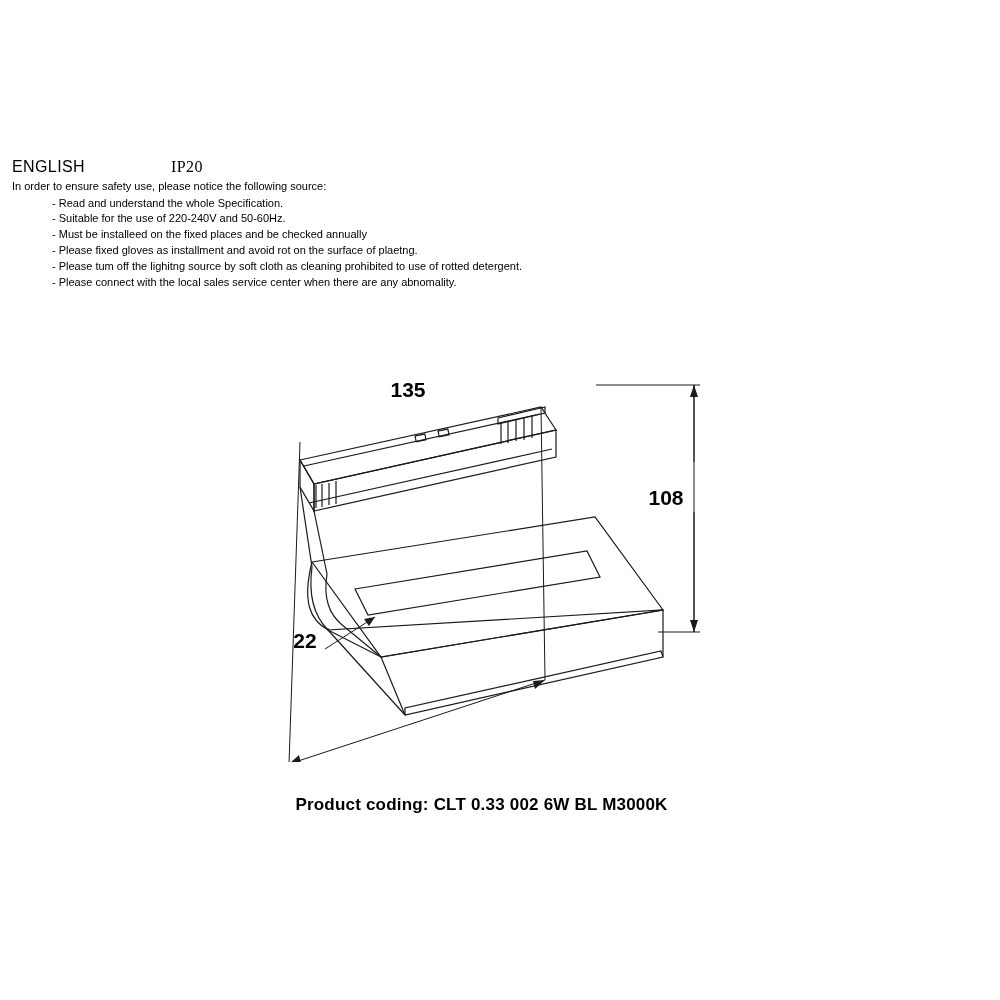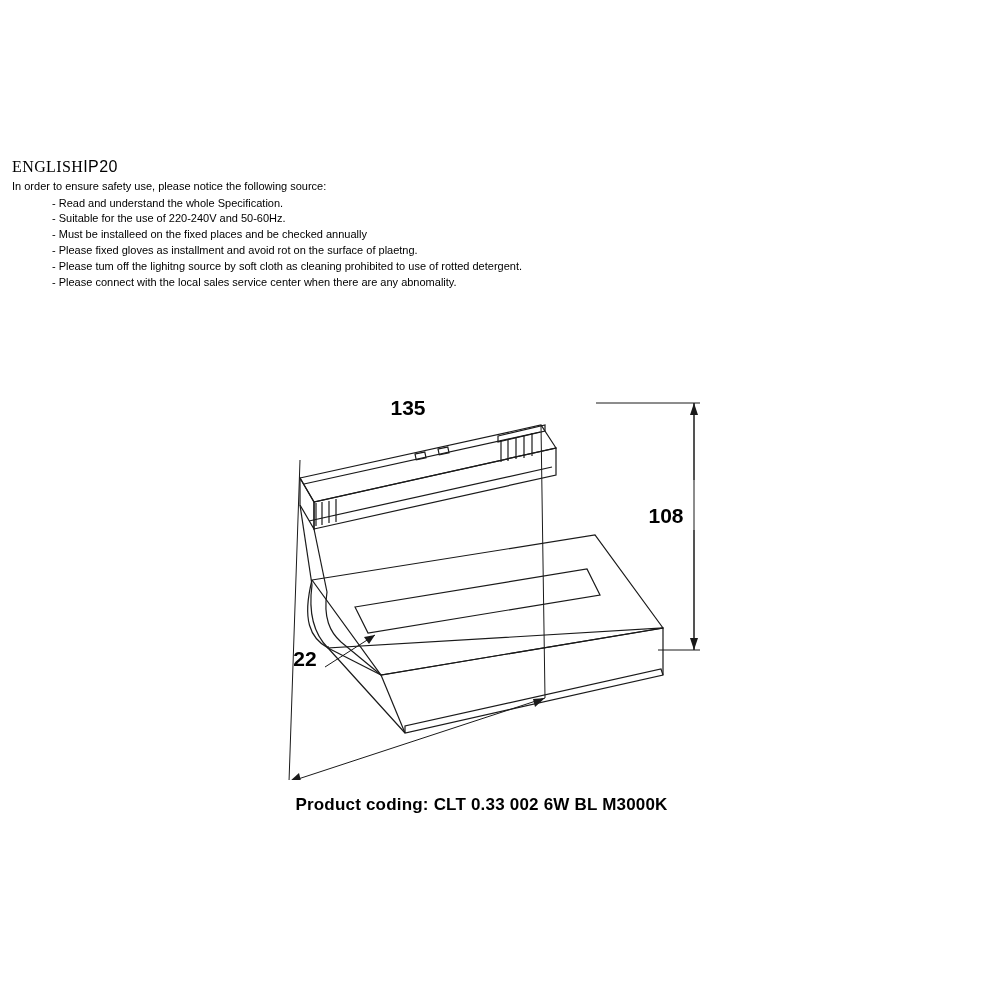--- a/index.html
+++ b/index.html
@@ -23,25 +23,26 @@
     top: 158px;
     width: 640px;
   }
   #header-row {
     display: flex;
     align-items: baseline;
   }
   .hdr-lang {
     font-size: 16px;
     letter-spacing: 0.4px;
-    font-family: Liberation Serif, serif;
   }
   .hdr-ip {
     font-size: 16px;
     letter-spacing: 0.4px;
+    margin-left: 86px;
+    font-family: Liberation Serif, serif;
   }
   #spec-title {
     font-size: 11px;
     margin-top: 10px;
     line-height: 1.32;
   }
   #spec-intro {
     font-size: 11px;
     margin-top: 3px;
     line-height: 1.32;
@@ -55,21 +56,21 @@
   }
   #spec-list li {
     white-space: nowrap;
     margin-left: 40px;
   }
 
   
   #drawing {
     position: absolute;
     left: 0;
-    top: 330px;
+    top: 312px;
     width: 872px;
     height: 450px;
     text-align: right;
   }
   #drawing svg {
     display: block;
   }
   .dim-label {
     font-family: "Liberation Sans", sans-serif;
     font-weight: bold;

